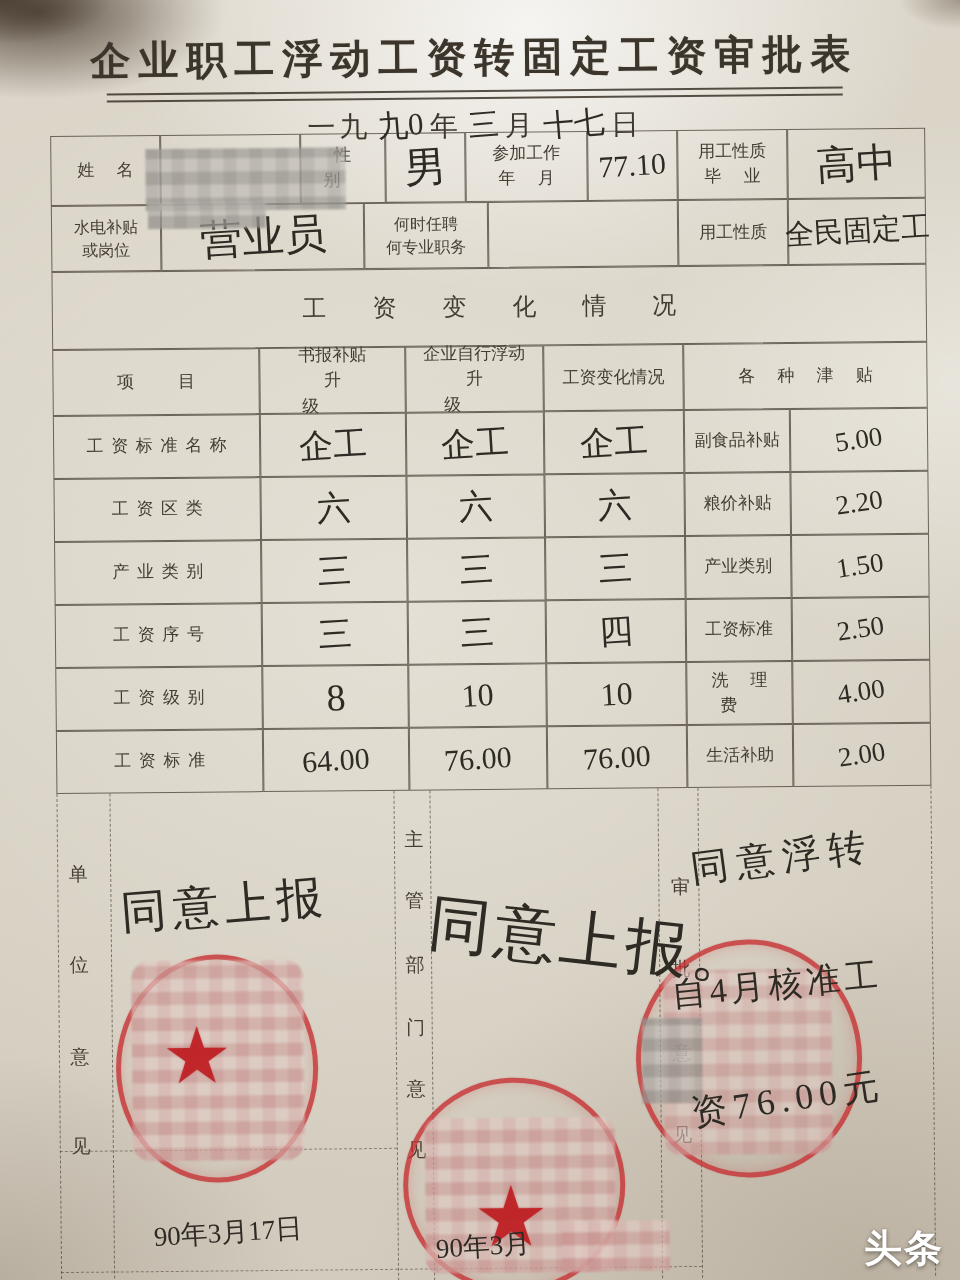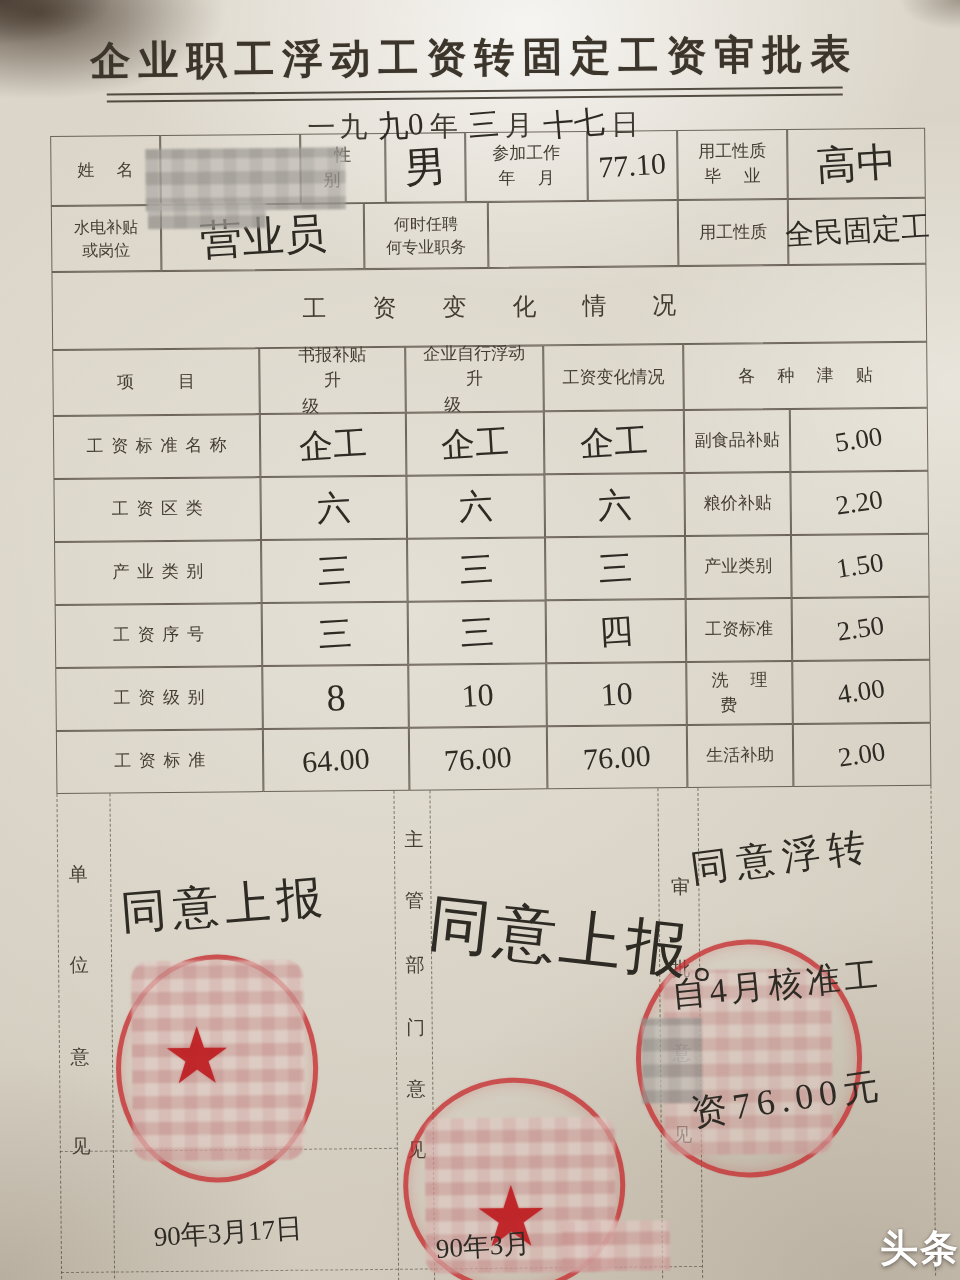--- a/index.html
+++ b/index.html
@@ -61,21 +61,21 @@
   .mosaic { position:absolute; z-index:5; filter:blur(1px); opacity:.92;
     background-image:
       repeating-linear-gradient(0deg, rgba(201,148,146,.55) 0 13px, rgba(222,199,192,.5) 13px 26px),
       repeating-linear-gradient(90deg, rgba(206,155,152,.6) 0 13px, rgba(229,210,203,.45) 13px 26px); }
   .mosaic.gray { background-image:
       repeating-linear-gradient(0deg, rgba(148,145,140,.6) 0 13px, rgba(186,183,177,.5) 13px 26px),
       repeating-linear-gradient(90deg, rgba(156,152,147,.6) 0 13px, rgba(198,194,188,.45) 13px 26px); }
   .date-hw { position:absolute; font-size:27px; z-index:6; transform:rotate(-3deg); }
 
   
-  .watermark { position:absolute; right:0; bottom:6px; z-index:9; display:flex;
+  .watermark { position:absolute; right:16px; bottom:6px; z-index:9; display:flex;
                align-items:baseline; gap:10px; color:#fff;
                font-family:"Liberation Sans", sans-serif;
                text-shadow:0 2px 4px rgba(40,35,30,.45), 0 0 2px rgba(40,35,30,.35); }
   .watermark .brand { font-size:38px; font-weight:900; letter-spacing:2px; }
   .watermark .handle { font-size:37px; font-weight:700; letter-spacing:1px; }
 
   .corner-shade { position:absolute; z-index:8; pointer-events:none; }
 </style>
 </head>
 <body>

